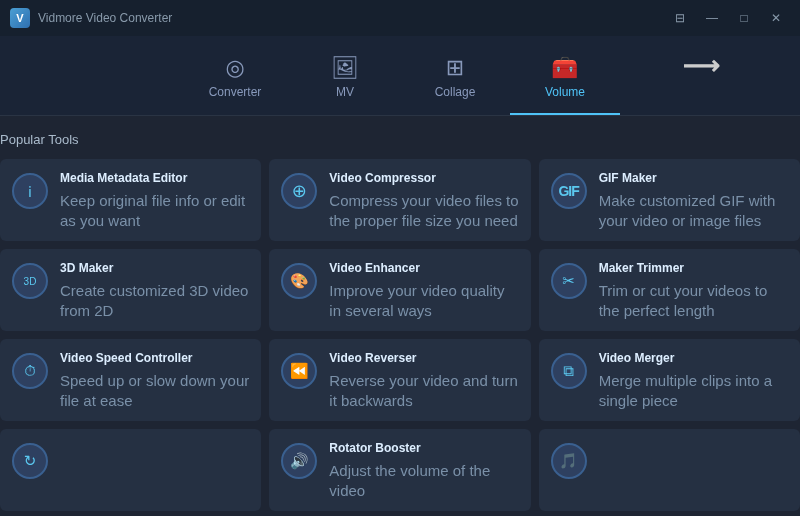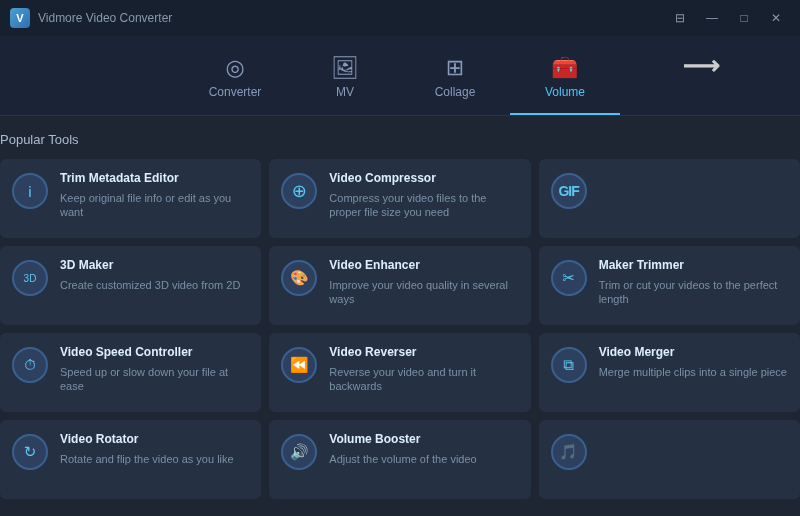--- a/index.html
+++ b/index.html
@@ -138,21 +138,21 @@
       margin-top: 2px;
     }
     .tool-text h3 {
       font-size: 12px;
       font-weight: 600;
       color: #ddeeff;
       margin-bottom: 4px;
       line-height: 1.3;
     }
     .tool-text p {
-      font-size: 11px;
+      font-size: 15px;
       color: #7a90a8;
       line-height: 1.35;
     }
 
     
     #arrow-indicator {
       position: absolute;
       top: 50px;
       right: 82px;
       font-size: 28px;
@@ -198,33 +198,37 @@
   <div id="arrow-indicator" style="position:absolute;top:50px;right:80px;font-size:26px;color:#ccc;font-weight:bold;">⟵</div>
 </div>
 
 <div id="content">
   <div id="section-title">Popular Tools</div>
   <div id="tools-grid">
 
     <div class="tool-card">
       <div class="tool-icon-wrap">ℹ</div>
       <div class="tool-text">
-        <h3>Trim Metadata Editor</h3>
+        <h3>Media Metadata Editor</h3>
         <p>Keep original file info or edit as you want</p>
       </div>
     </div>
     <div class="tool-card">
       <div class="tool-icon-wrap" style="font-size:18px;">⊕</div>
       <div class="tool-text">
         <h3>Video Compressor</h3>
         <p>Compress your video files to the proper file size you need</p>
       </div>
     </div>
     <div class="tool-card">
       <div class="tool-icon-wrap" style="font-size:14px;font-weight:bold;letter-spacing:-1px;">GIF</div>
+      <div class="tool-text">
+        <h3>GIF Maker</h3>
+        <p>Make customized GIF with your video or image files</p>
+      </div>
     </div>
 
     <div class="tool-card">
       <div class="tool-icon-wrap" style="font-size:10px;font-weight:normal;">3D</div>
       <div class="tool-text">
         <h3>3D Maker</h3>
         <p>Create customized 3D video from 2D</p>
       </div>
     </div>
     <div class="tool-card">
@@ -259,29 +263,25 @@
     <div class="tool-card">
       <div class="tool-icon-wrap">⧉</div>
       <div class="tool-text">
         <h3>Video Merger</h3>
         <p>Merge multiple clips into a single piece</p>
       </div>
     </div>
 
     <div class="tool-card">
       <div class="tool-icon-wrap">↻</div>
-      <div class="tool-text">
-        <h3>Video Rotator</h3>
-        <p>Rotate and flip the video as you like</p>
-      </div>
     </div>
     <div class="tool-card">
       <div class="tool-icon-wrap">🔊</div>
       <div class="tool-text">
-        <h3>Volume Booster</h3>
+        <h3>Rotator Booster</h3>
         <p>Adjust the volume of the video</p>
       </div>
     </div>
     <div class="tool-card">
       <div class="tool-icon-wrap">🎵</div>
     </div>
   </div>
 </div>
 
 </body></html>

